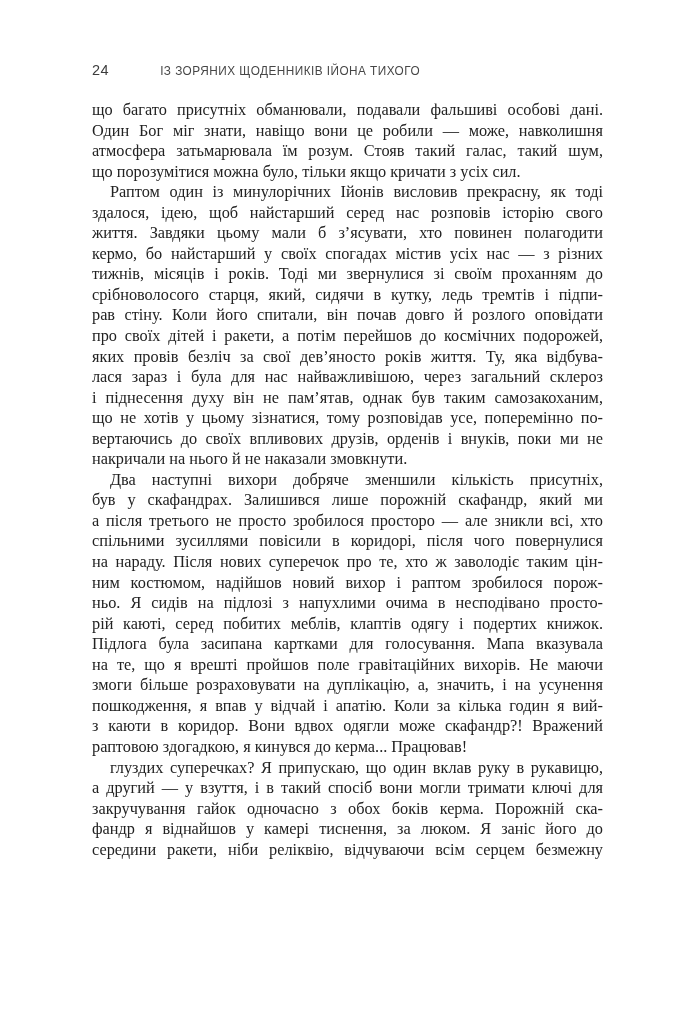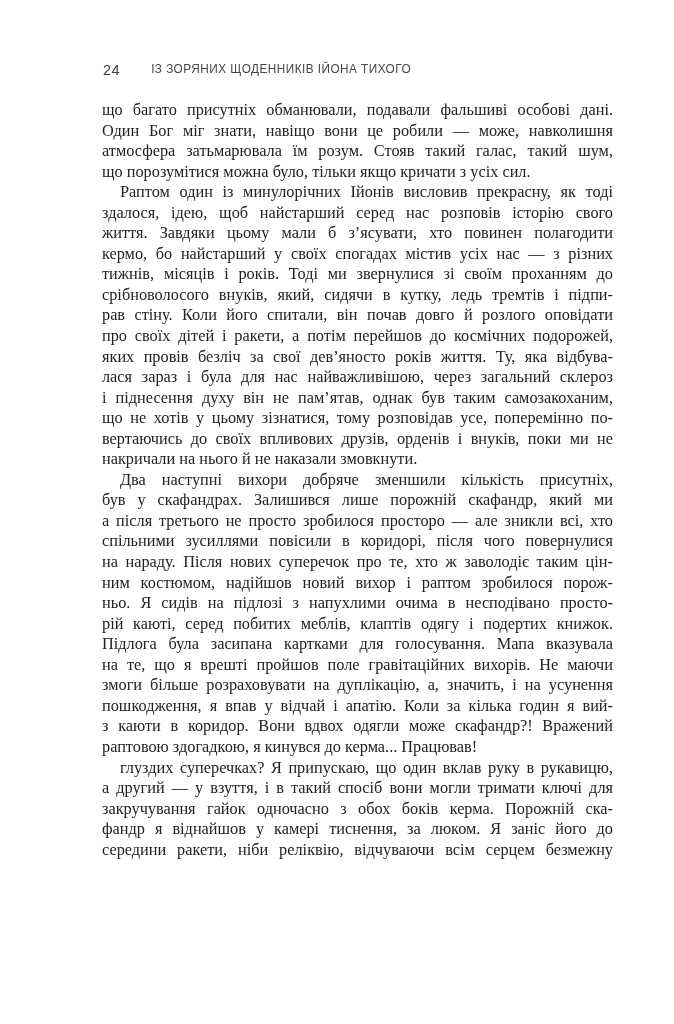--- a/index.html
+++ b/index.html
@@ -9,45 +9,46 @@
   }
   .page {
     position: relative;
     width: 674px;
     height: 1024px;
     background: #ffffff;
     overflow: hidden;
   }
   .running-header {
     position: absolute;
-    left: 103px;
+    left: 92px;
     top: 62px;
     width: 511px;
     display: flex;
-    align-items: flex-start;
+    align-items: flex-end;
     font-family: "Liberation Sans", "DejaVu Sans", sans-serif;
     color: #444444;
+    gap: 20px;
   }
   .page-number {
     font-size: 14.5px;
     letter-spacing: 0.5px;
     color: #3c3c3c;
   }
   .running-title {
     margin-left: 31px;
     font-size: 11.8px;
     letter-spacing: 0.45px;
     text-transform: uppercase;
     color: #464646;
     transform: scaleY(1.08);
     transform-origin: left bottom;
   }
   .text-block {
     position: absolute;
-    left: 102px;
+    left: 92px;
     top: 100px;
     width: 511px;
     font-family: "Liberation Serif", "DejaVu Serif", serif;
     font-size: 16.3px;
     line-height: 20.55px;
     color: #222222;
   }
   .para { margin: 0; padding: 0; }
   .line {
     text-align: justify;
@@ -81,21 +82,21 @@
         <div class="line">Один Бог міг знати, навіщо вони це робили — може, навколишня</div>
         <div class="line">атмосфера затьмарювала їм розум. Стояв такий галас, такий шум,</div>
         <div class="line last">що порозумітися можна було, тільки якщо кричати з усіх сил.</div>
       </div>
       <div class="para indent">
         <div class="line">Раптом один із минулорічних Ійонів висловив прекрасну, як тоді</div>
         <div class="line">здалося, ідею, щоб найстарший серед нас розповів історію свого</div>
         <div class="line">життя. Завдяки цьому мали б з’ясувати, хто повинен полагодити</div>
         <div class="line">кермо, бо найстарший у своїх спогадах містив усіх нас — з різних</div>
         <div class="line">тижнів, місяців і років. Тоді ми звернулися зі своїм проханням до</div>
-        <div class="line">срібноволосого внуків, який, сидячи в кутку, ледь тремтів і підпи-</div>
+        <div class="line">срібноволосого старця, який, сидячи в кутку, ледь тремтів і підпи-</div>
         <div class="line">рав стіну. Коли його спитали, він почав довго й розлого оповідати</div>
         <div class="line">про своїх дітей і ракети, а потім перейшов до космічних подорожей,</div>
         <div class="line">яких провів безліч за свої дев’яносто років життя. Ту, яка відбува-</div>
         <div class="line">лася зараз і була для нас найважливішою, через загальний склероз</div>
         <div class="line">і піднесення духу він не пам’ятав, однак був таким самозакоханим,</div>
         <div class="line">що не хотів у цьому зізнатися, тому розповідав усе, поперемінно по-</div>
         <div class="line">вертаючись до своїх впливових друзів, орденів і внуків, поки ми не</div>
         <div class="line last">накричали на нього й не наказали змовкнути.</div>
       </div>
       <div class="para indent">

